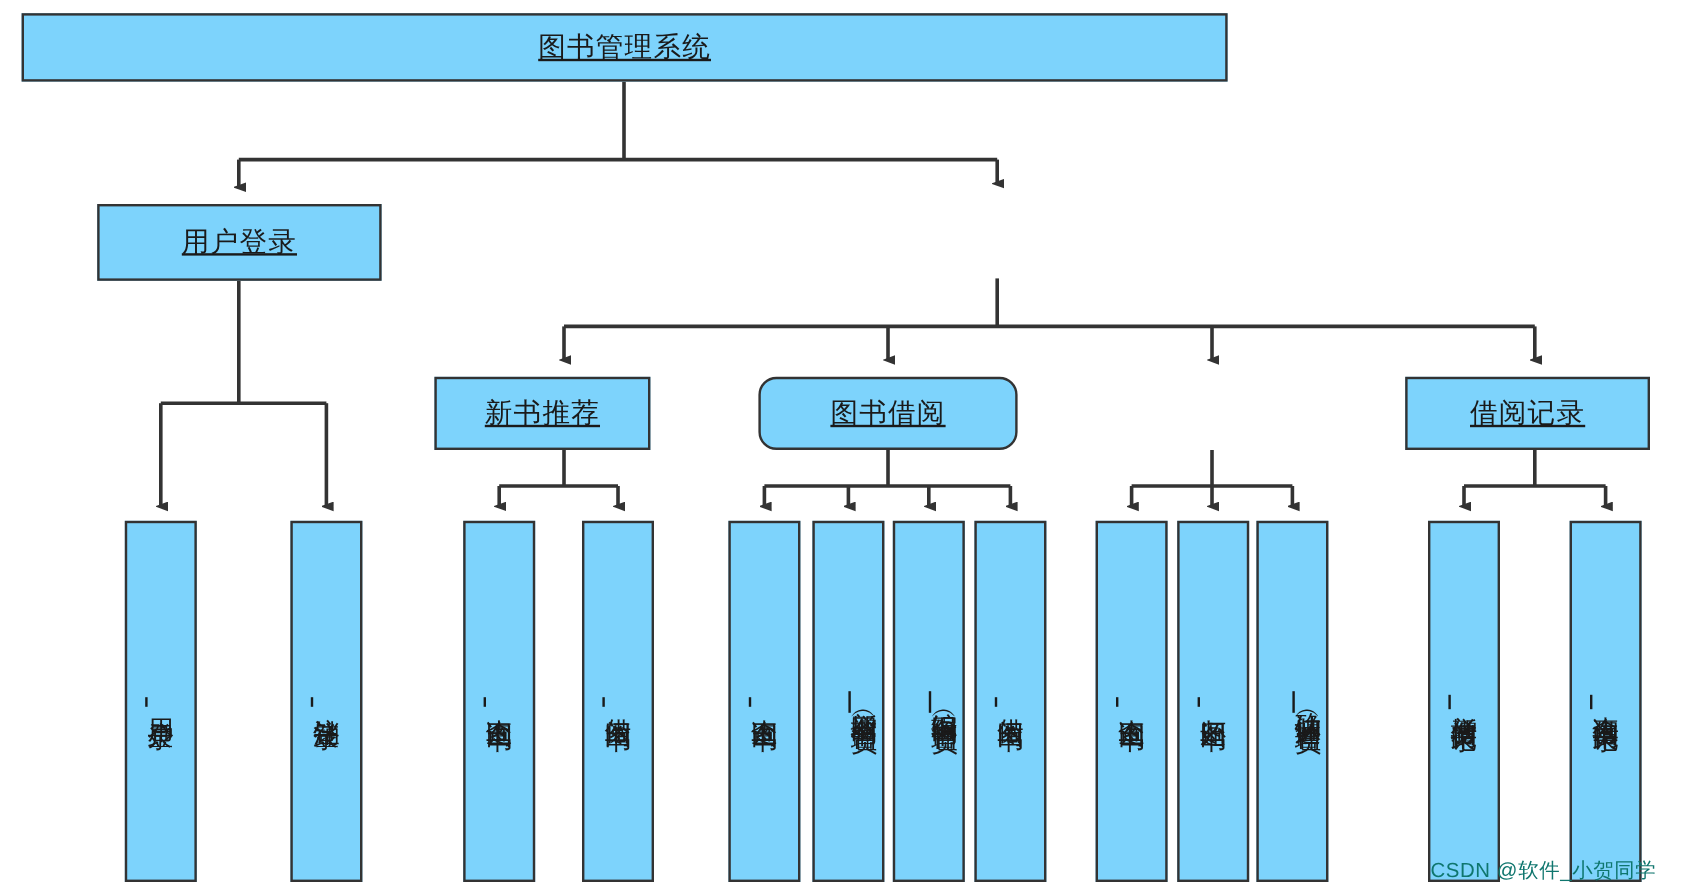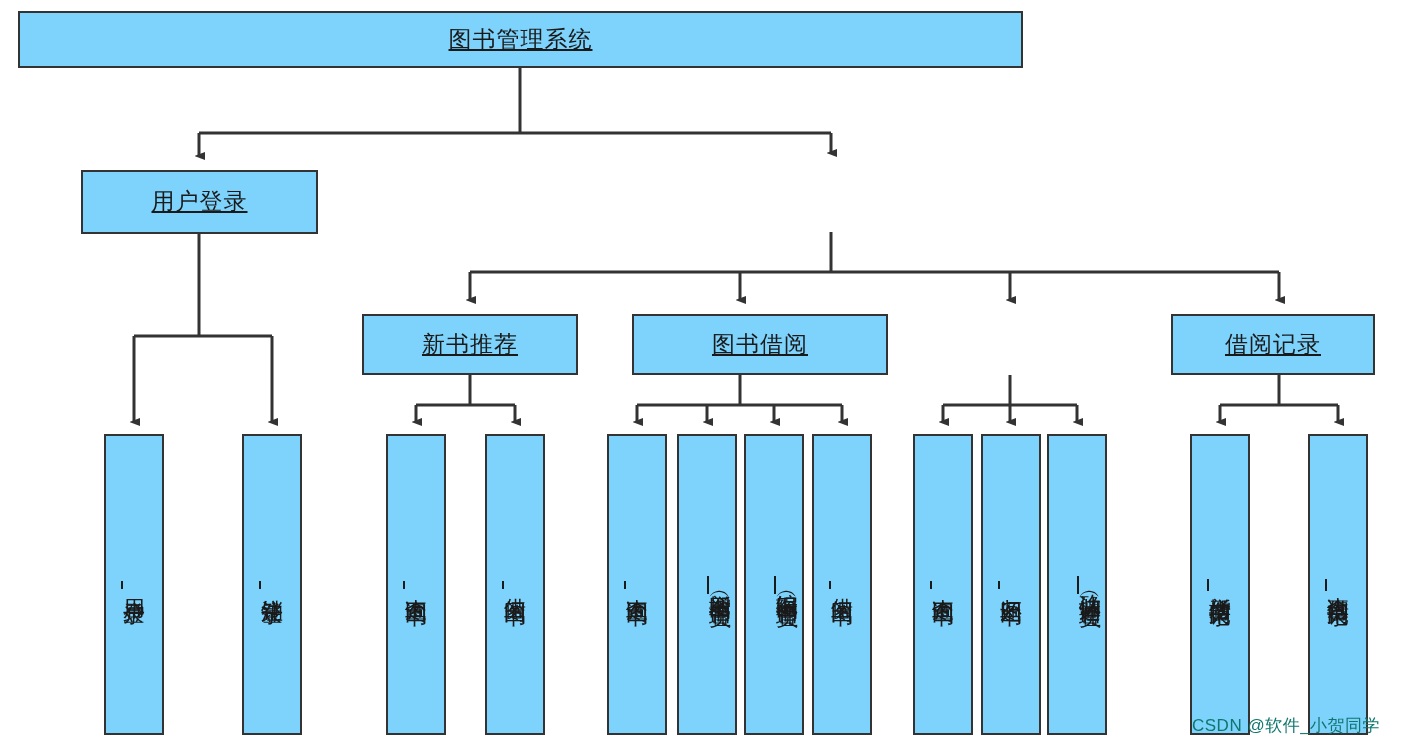--- a/index.html
+++ b/index.html
@@ -119,24 +119,24 @@
   </svg>
 
   <div class="node horiz" style="left:18px; top:11px; width:1005px; height:57px;">
     <span>图书管理系统</span>
   </div>
 
   <div class="node horiz" style="left:81px; top:170px; width:237px; height:64px;">
     <span>用户登录</span>
   </div>
 
-  <div class="node horiz" style="left:362px; top:314px; width:216px; height:61px;">
+  <div class="node horiz" style="left:362px; top:314px; width:180px; height:61px;">
     <span>新书推荐</span>
   </div>
-  <div class="node horiz" style="left:632px; top:314px; width:256px; height:61px;">
+  <div class="node horiz" style="left:632px; top:314px; width:216px; height:61px;border-radius:15px;">
     <span>图书借阅</span>
   </div>
   <div class="node horiz" style="left:1171px; top:314px; width:204px; height:61px;">
     <span>借阅记录</span>
   </div>
 
   <div class="node vert mid-align" style="left:104px; top:434px; width:60px; height:301px;">
     <span>用户登录</span>
   </div>
   <div class="node vert mid-align" style="left:242px; top:434px; width:60px; height:301px;">

